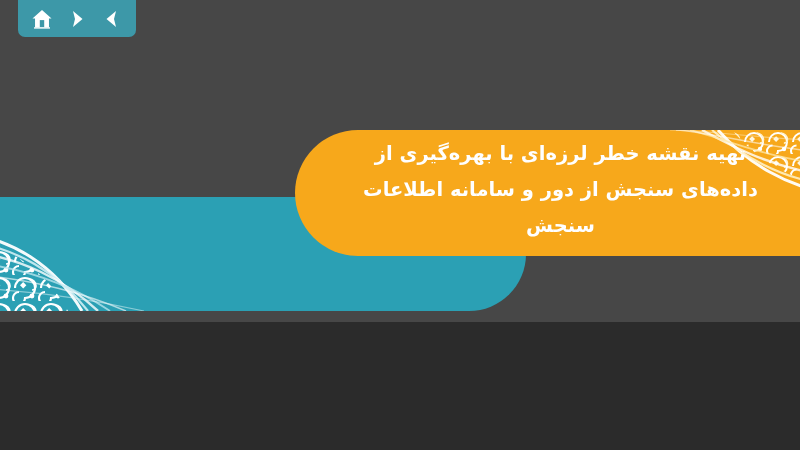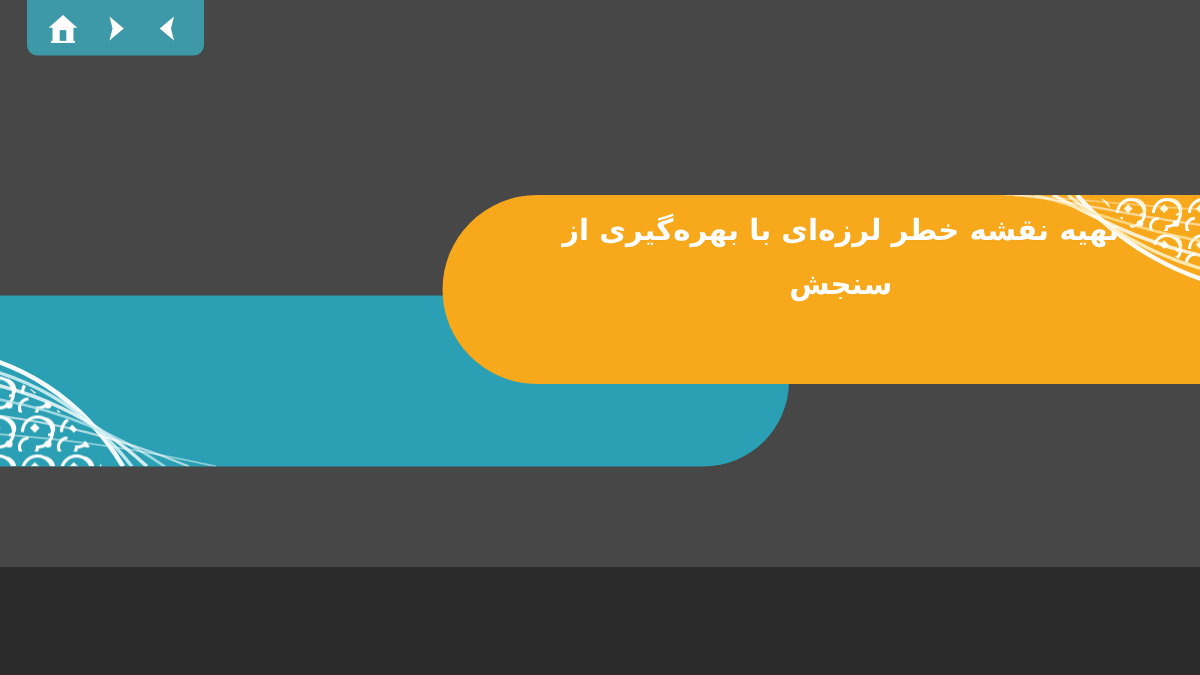--- a/index.html
+++ b/index.html
@@ -3,21 +3,21 @@
 <meta charset="utf-8">
 <style>
   html, body {
     margin: 0;
     padding: 0;
     background: #2b2b2b;
   }
   #slide {
     position: relative;
     width: 800px;
-    height: 378px;
+    height: 322px;
     overflow: hidden;
     background: #474747;
     font-family: "DejaVu Sans", "Liberation Sans", sans-serif;
   }
 
   
   #navbar {
     position: absolute;
     top: 0;
     left: 18px;
@@ -190,18 +190,19 @@
         <path d="M170 56 C 114 52 70 24 42 0" fill="none" stroke="#fff0c2" stroke-width="2.2" opacity="0.9"></path>
         <path d="M170 46 C 108 42 62 16 32 0" fill="none" stroke="#ffffff" stroke-width="2.4" opacity="0.8"></path>
         <path d="M170 36 C 100 30 52 8 20 0" fill="none" stroke="#ffe9ab" stroke-width="1.8" opacity="0.72"></path>
         <path d="M170 24 C 92 18 42 2 6 0" fill="none" stroke="#ffffff" stroke-width="1.5" opacity="0.55"></path>
         <path d="M170 12 C 86 8 30 0 0 0" fill="none" stroke="#fff6dd" stroke-width="1.2" opacity="0.45"></path>
       </g>
     </svg>
 
     <div id="title-text">
       <span class="tline">تهیه نقشه خطر لرزه‌ای با بهره‌گیری از</span>
+      <span class="tline">داده‌های سنجش از دور و سامانه اطلاعات</span>
       <span class="tline">سنجش</span>
     </div>
 
   </div>
 
 </div>
 
 </body></html>

